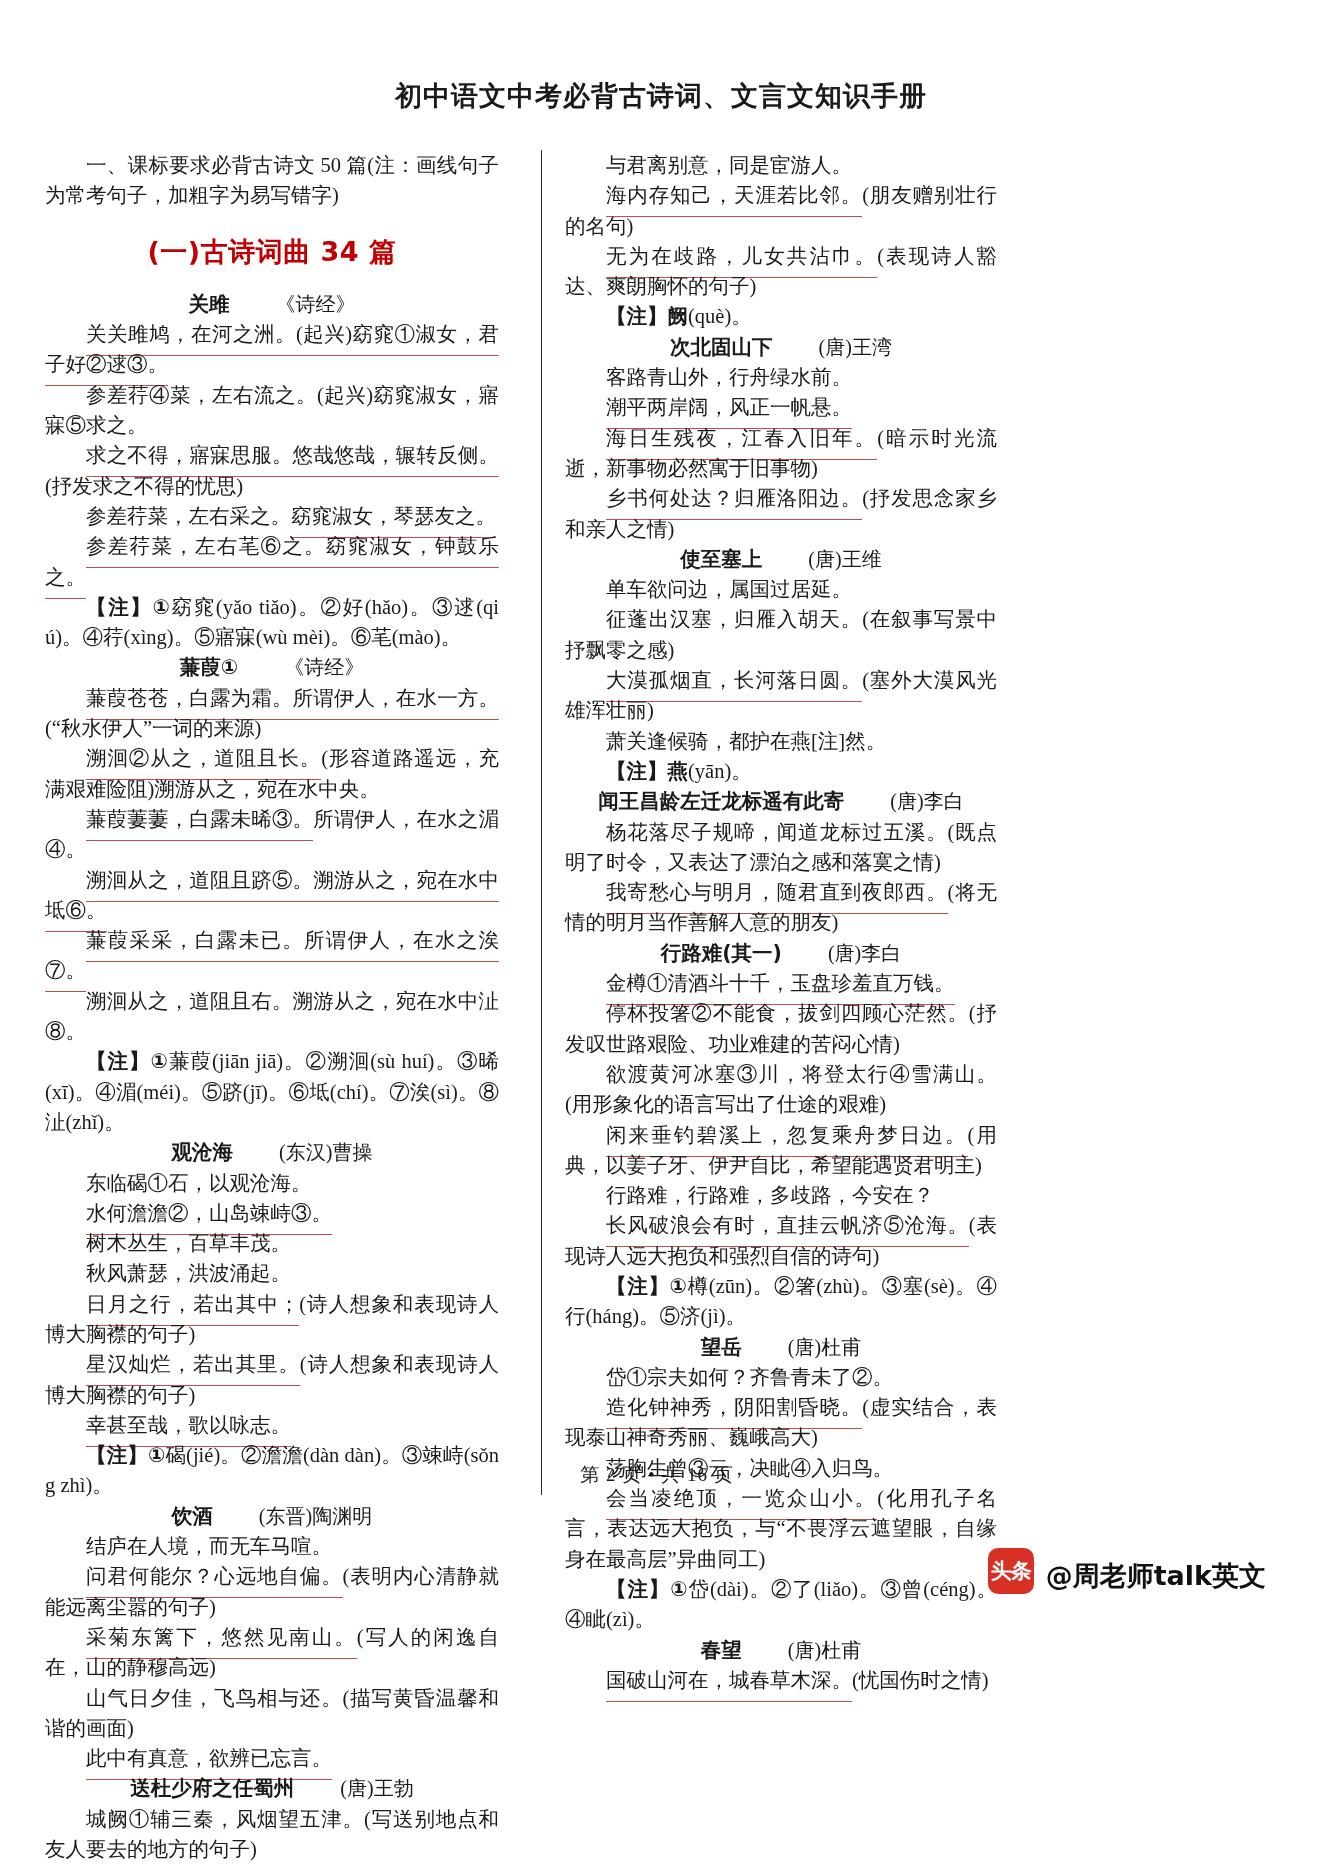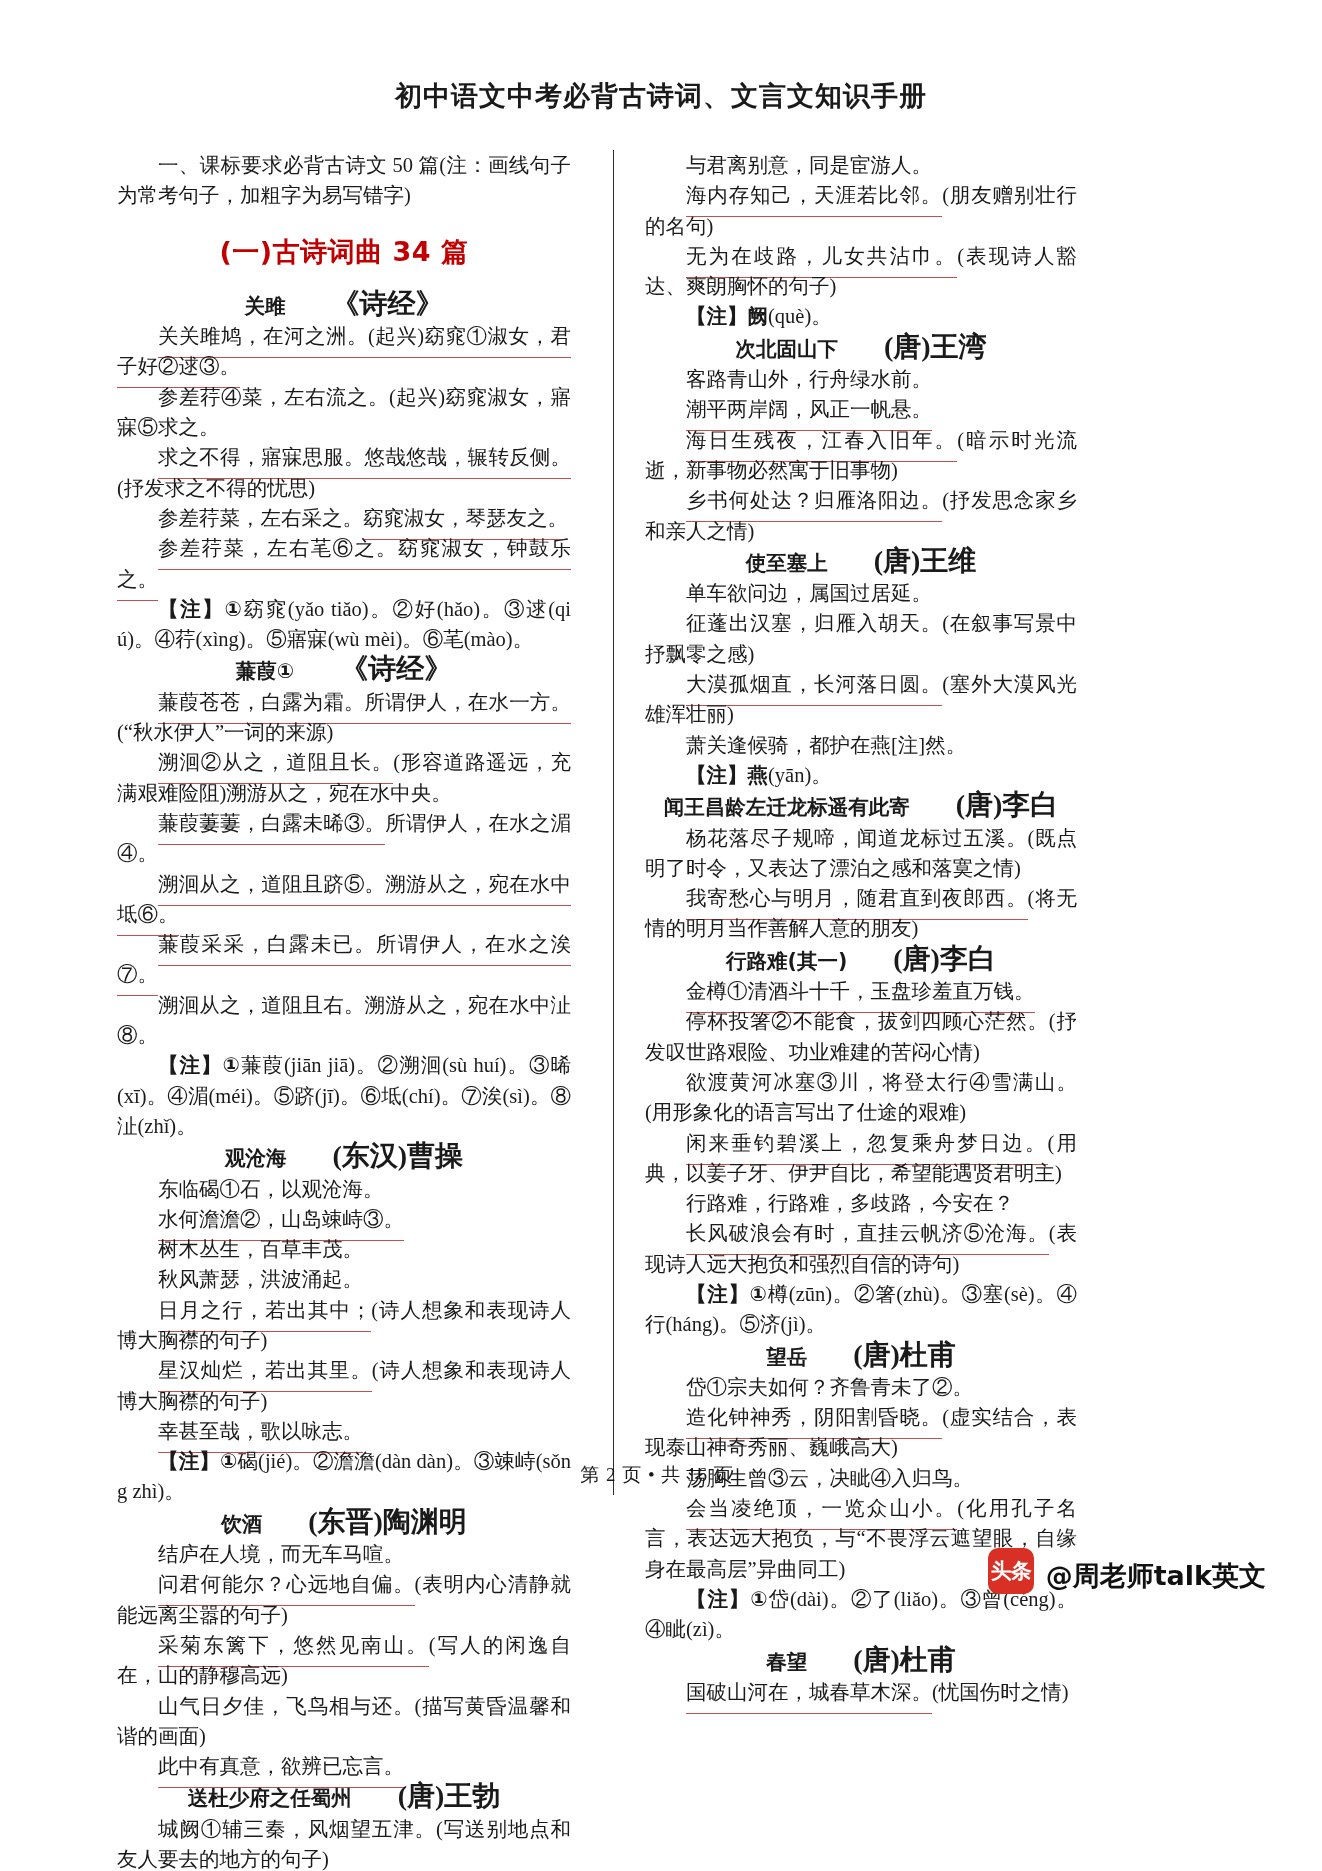--- a/index.html
+++ b/index.html
@@ -19,23 +19,23 @@
   .doc-title{
     text-align:center;
     font-size:27px;
     font-weight:bold;
     letter-spacing:1px;
     padding-top:78px;
     font-family:"DejaVu Sans","Liberation Sans",sans-serif;
   }
   .columns{
     position:relative;
-    margin:36px 88px 0 117px;
+    margin:36px 88px 0 45px;
     display:flex;
-    gap:16px;
+    gap:8px;
     height:1345px;
   }
   .col{
     width:472px;
     box-sizing:border-box;
     font-size:20.5px;
     line-height:30.3px;
   }
   .col-left{padding-right:18px;}
   .col-right{padding-left:40px;}
@@ -54,24 +54,24 @@
     word-break:break-all;
   }
   .poem-head{
     margin:0;
     text-align:center;
     font-weight:bold;
     font-family:"DejaVu Sans","Liberation Sans",sans-serif;
     font-size:20.5px;
   }
   .poem-head .au{
-    font-weight:bold;
+    font-weight:normal;
     font-family:"Liberation Serif","DejaVu Serif",serif;
     margin-left:46px;
-    font-size:28px;
+    font-size:20px;
   }
   .sec-head{
     margin:26px 0 22px 0;
     text-align:center;
     font-weight:bold;
     color:#c00000;
     font-size:27px;
     font-family:"DejaVu Sans","Liberation Sans",sans-serif;
     letter-spacing:.5px;
   }

